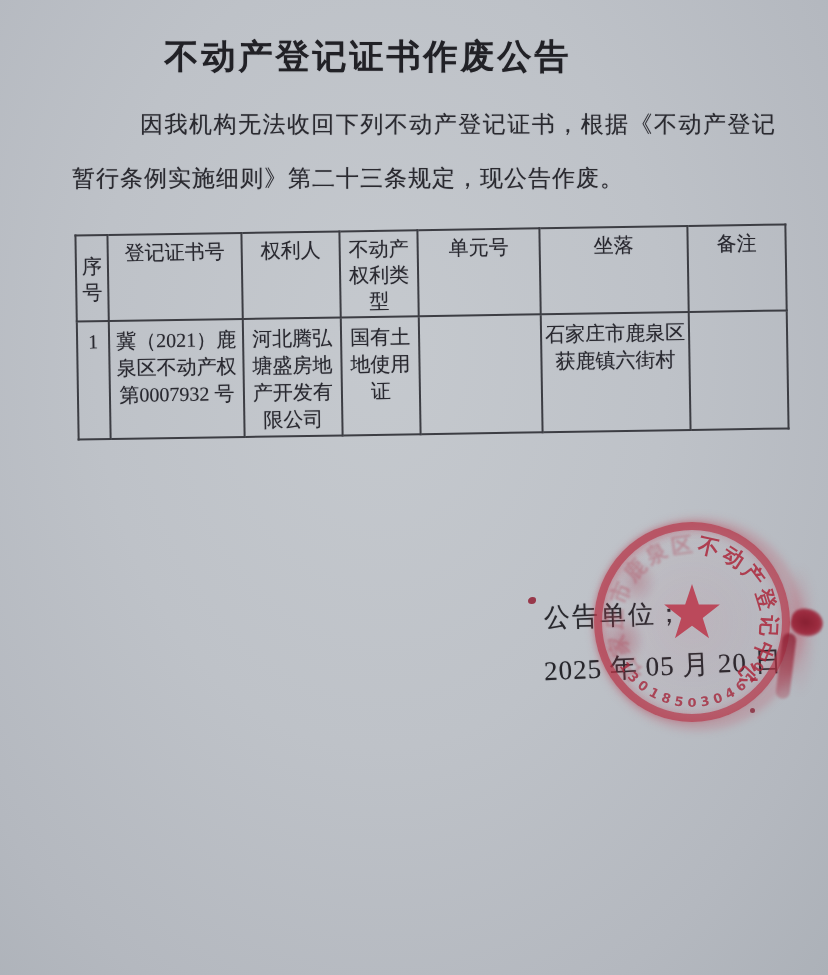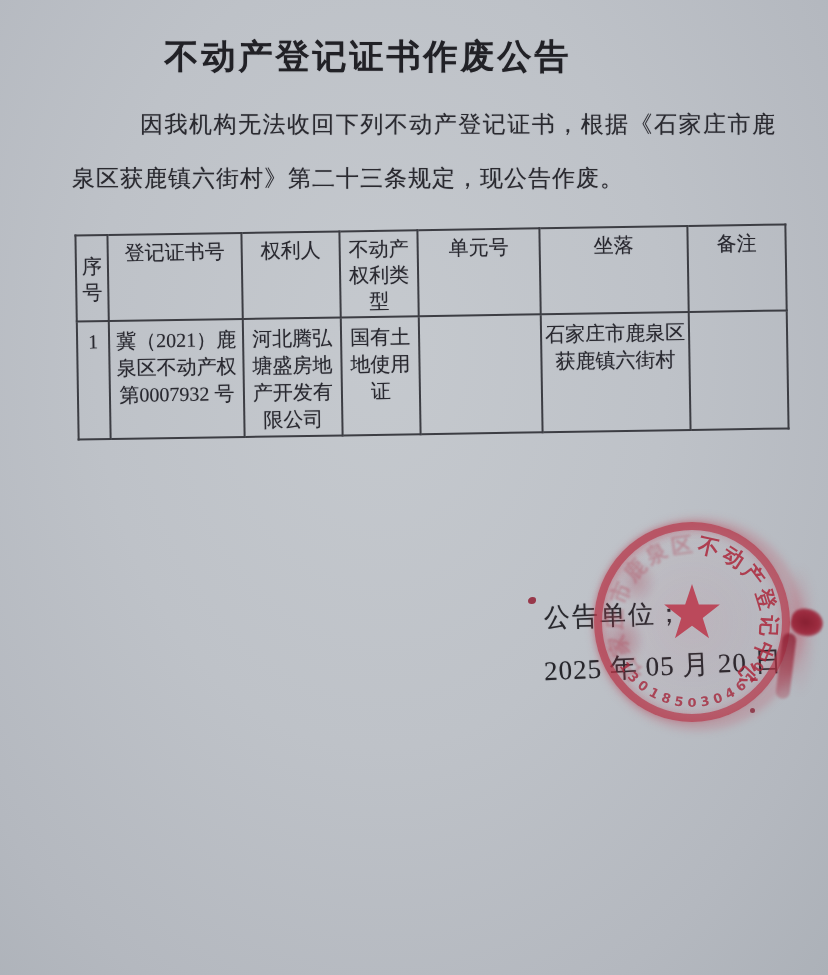--- a/index.html
+++ b/index.html
@@ -181,21 +181,21 @@
     filter: blur(0.5px);
   }
 </style>
 </head>
 <body>
 
 <div class="page">
 
   <div class="doc-title">不动产登记证书作废公告</div>
 
-  <div class="doc-paragraph">因我机构无法收回下列不动产登记证书，根据《石家庄市鹿泉区获鹿镇六街村》第二十三条规定，现公告作废。</div>
+  <div class="doc-paragraph">因我机构无法收回下列不动产登记证书，根据《不动产登记暂行条例实施细则》第二十三条规定，现公告作废。</div>
 
   <div class="table-wrap">
     <table class="cert-table">
       <colgroup>
         <col class="c-xh">
           <col class="c-zsh">
           <col class="c-qlr">
           <col class="c-lx">
         <col class="c-dyh">
           <col class="c-zl">

